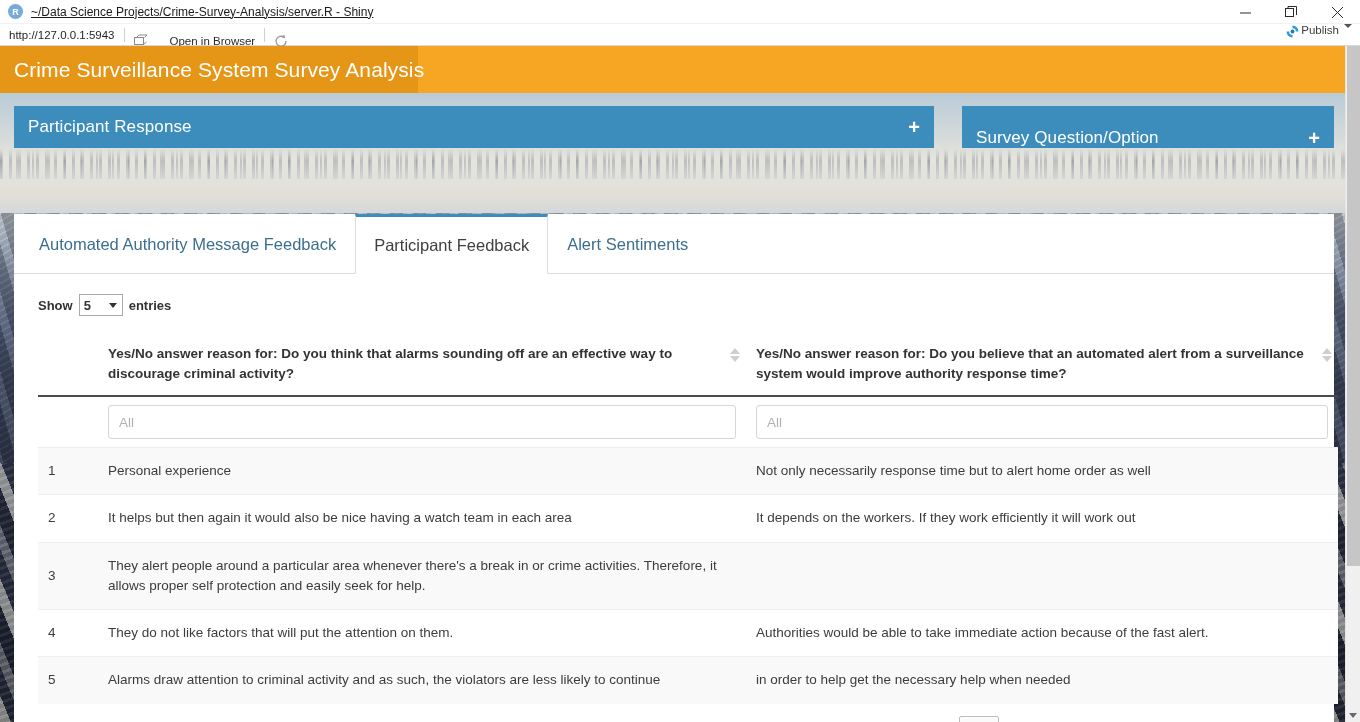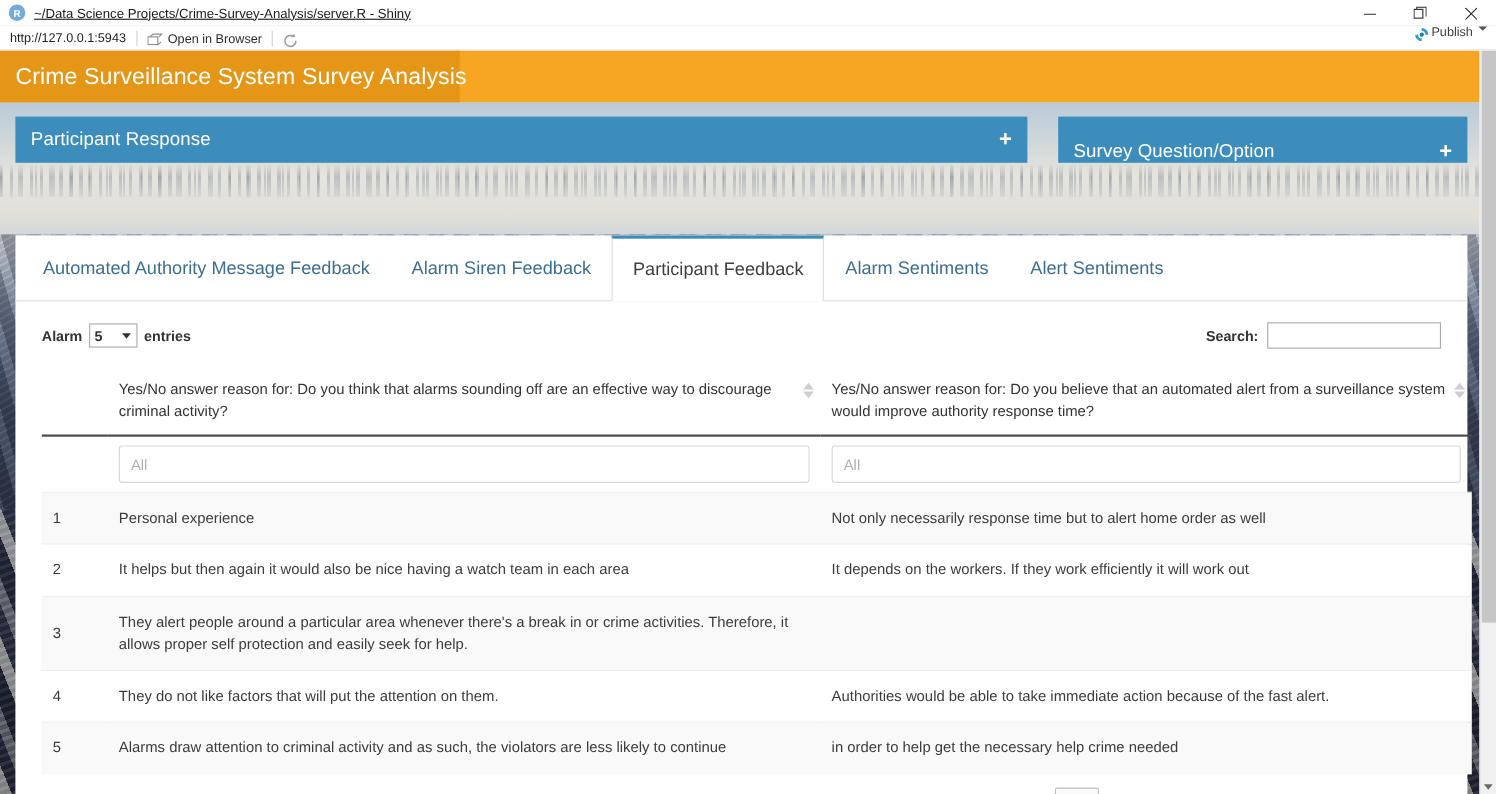--- a/index.html
+++ b/index.html
@@ -56,21 +56,21 @@
     border-bottom: 1px solid #d8d8d8;
     display: flex;
     align-items: center;
     position: relative;
     font-size: 11.5px;
     color: #2b2b2b;
   }
   .tb-url { padding: 0 9px; color: #1f1f1f; white-space: nowrap; }
   .tb-sep { width: 1px; height: 14px; background: #cfcfcf; }
   .tb-item {
-    display: flex; gap: 5px;
+    display: flex; align-items: center; gap: 22px;
     padding: 0 9px; height: 22px;
     white-space: nowrap;
     margin-top: 12px;
   }
   .tb-item svg { display:block; }
   .tb-right {
     position: absolute; right: 4px; top: 0;
     height: 22px;
     display: flex; align-items: flex-start; gap: 2px;
     padding-right: 4px;
@@ -299,21 +299,21 @@
   table.dt {
     width: 100%;
     border-collapse: collapse;
     margin-top: 12px;
     table-layout: fixed;
   }
   table.dt th {
     text-align: left;
     vertical-align: top;
     font-size: 13.5px;
-    font-weight: normal;
+    font-weight: bold;
     color: #333;
     padding: 10px 22px 12px 10px;
     border-bottom: 2px solid #4b4b4b;
     position: relative;
     line-height: 1.45;
   }
   th.col-idx { width: 60px; }
   th.col-a  { width: 648px; }
   th.col-b  { width: 592px; }
   .sort-ind {
@@ -492,56 +492,46 @@
       <span class="plus">+</span>
     </div>
   </div>
 
   <div class="card">
 
     <div class="tabs">
       <div class="tab">
         <span>Automated Authority Message Feedback</span>
       </div>
-      <div class="tab">
-        <span>Alarm Siren Feedback</span>
-      </div>
       <div class="tab active">
         <span>Participant Feedback</span>
-      </div>
-      <div class="tab">
-        <span>Alarm Sentiments</span>
       </div>
       <div class="tab">
         <span>Alert Sentiments</span>
       </div>
     </div>
 
     <div class="table-area">
 
       <div class="controls">
         <div class="len-ctl">
-          <span>Alarm</span>
+          <span>Show</span>
           <span class="len-wrap">
             <select class="len-select">
               <option>5</option>
               <option>10</option>
               <option>25</option>
               <option>50</option>
               <option>100</option>
             </select>
             <span class="arr"></span>
           </span>
           <span>entries</span>
         </div>
 
-        <div class="search-ctl">
-          <span>Search:</span>
-          <input class="search-input" type="text" value="" style="">
-        </div>
       </div>
 
       <table class="dt">
         <thead>
           <tr>
             <th class="col-idx"></th>
             <th class="col-a">
               <span>Yes/No answer reason for: Do you think that alarms sounding off are an effective way to discourage criminal activity?</span>
               <span class="sort-ind">
                   <i class="up"></i>
@@ -583,21 +573,21 @@
             <td></td>
           </tr>
           <tr class="even">
             <td class="idx">4</td>
             <td>They do not like factors that will put the attention on them.</td>
             <td>Authorities would be able to take immediate action because of the fast alert.</td>
           </tr>
           <tr class="odd">
             <td class="idx">5</td>
             <td>Alarms draw attention to criminal activity and as such, the violators are less likely to continue</td>
-            <td>in order to help get the necessary help crime needed</td>
+            <td>in order to help get the necessary help when needed</td>
           </tr>
         </tbody>
       </table>
 
       <div class="pager">
         <span class="pg">Previous</span>
         <span class="pg current">1</span>
         <span class="pg">2</span>
         <span class="pg">3</span>
         <span class="pg">4</span>

